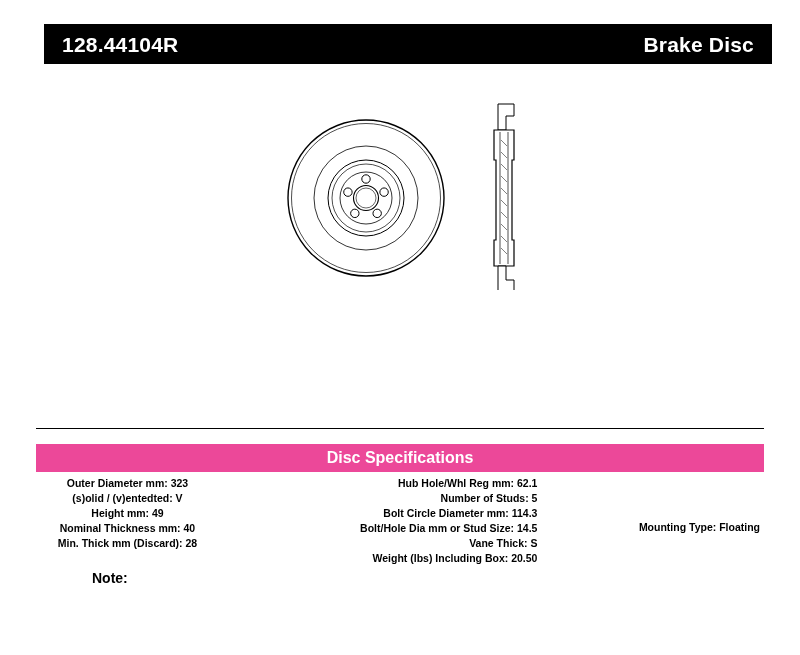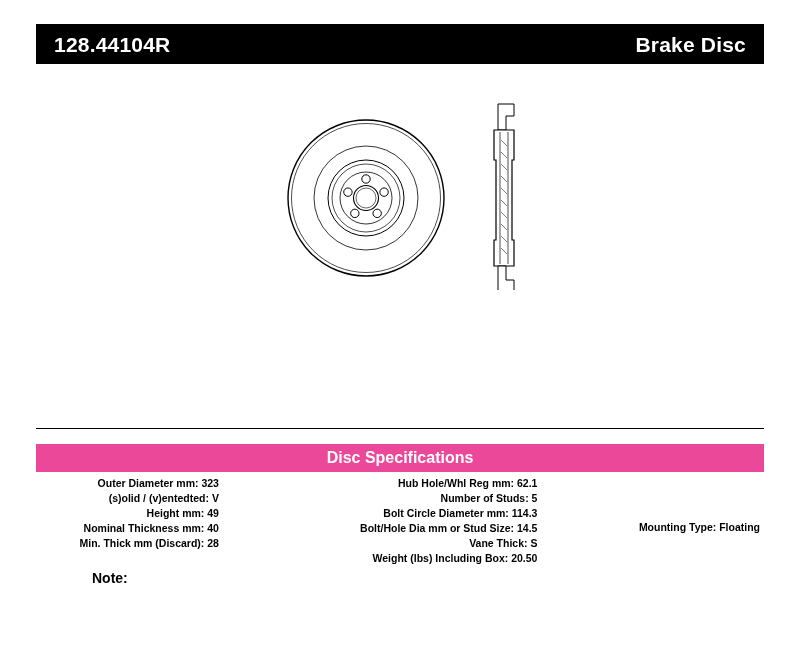--- a/index.html
+++ b/index.html
@@ -19,21 +19,21 @@
   .page {
     position: relative;
     width: 800px;
     height: 655px;
     box-sizing: border-box;
   }
 
   
   .header-bar {
     position: absolute;
-    left: 36px;
+    left: 44px;
     top: 24px;
     width: 728px;
     height: 40px;
     background: #000000;
     display: flex;
     align-items: center;
     justify-content: space-between;
     padding: 0 18px;
     box-sizing: border-box;
   }
@@ -109,21 +109,21 @@
     display: flex;
     align-items: flex-start;
   }
   .spec-col {
     font-size: 10.5px;
     line-height: 15px;
     font-weight: bold;
   }
   .spec-col.left {
     width: 185px;
-    text-align: right;
+    text-align: center;
     padding-right: 4px;
   }
   .spec-col.middle {
     width: 318px;
     text-align: right;
     padding-right: 4px;
   }
   .spec-col.right {
     width: 221px;
     text-align: right;

